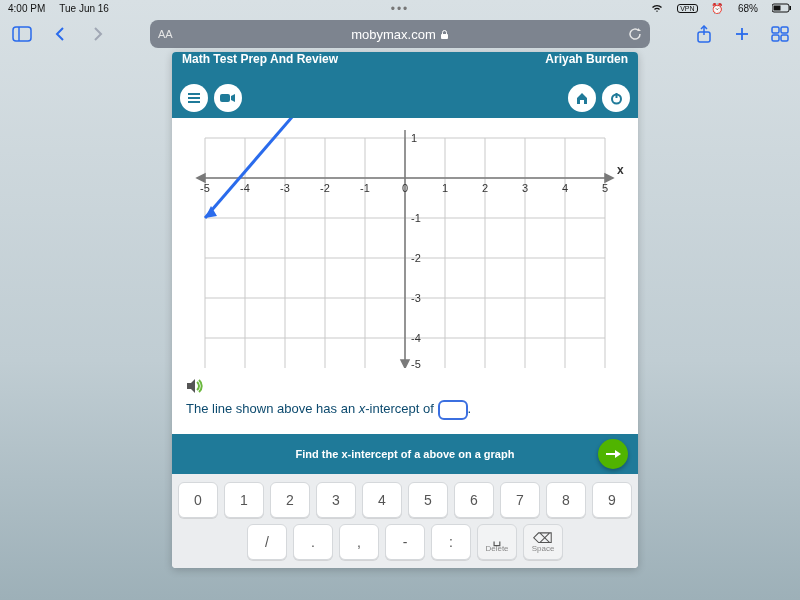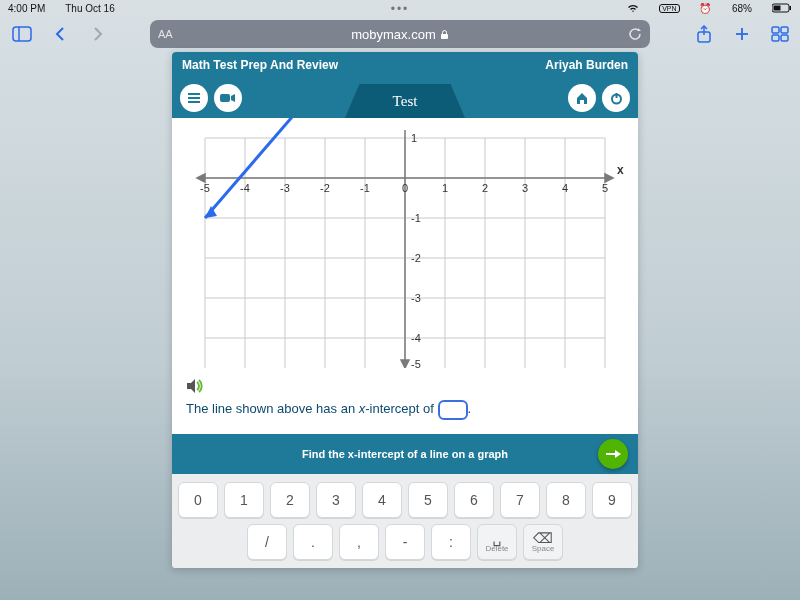--- a/index.html
+++ b/index.html
@@ -1,35 +1,35 @@
 <!DOCTYPE html>
 <html><head>
 <meta charset="utf-8">
 <style>
   * { box-sizing: border-box; margin: 0; padding: 0; }
   html, body { width: 800px; height: 600px; overflow: hidden; font-family: -apple-system, Helvetica, Arial, sans-serif; }
   body { background: linear-gradient(to bottom, #d8e0e4 0%, #c0cdd3 60%, #9db0b8 100%); }
 
   
   .status-bar { height: 16px; display: flex; justify-content: space-between; align-items: center; padding: 0 8px; font-size: 10px; color: #111; }
-  .status-left, .status-right { display: flex; align-items: center; gap: 20px; }
+  .status-left, .status-right { display: flex; align-items: center; gap: 14px; }
   .status-center { position:absolute; left:50%; transform:translateX(-50%); top:2px; font-size:12px; color:#777; letter-spacing:2px; }
 
   
   .safari-bar { height: 36px; display: flex; align-items: center; padding: 0 8px; gap: 10px; position: relative; }
   .sb-btn { width: 28px; height: 28px; display:flex; align-items:center; justify-content:center; color:#2a6bec; }
   .sb-btn.dim { color:#a0a7b4; }
   .addr { position:absolute; left:150px; right:150px; height:28px; background:#7d848f; border-radius:8px; display:flex; align-items:center; justify-content:center; color:#fff; font-size:13px; gap:4px; }
   .addr .aa { position:absolute; left:8px; font-size:11px; color:#e5e5e5; }
   .addr .reload { position:absolute; right:8px; color:#e5e5e5; }
   .sb-right { position:absolute; right:6px; display:flex; gap:10px; }
 
   
   .card { position:absolute; left:172px; top:52px; width:466px; background:#fff; border-radius:4px; box-shadow:0 2px 8px rgba(0,0,0,.2); overflow:hidden; }
-  .hdr-top { background:#1f7a99; color:#fff; height:26px; display:flex; align-items:center; justify-content:space-between; padding:0 10px; font-size:12px; font-weight:600; }
+  .hdr-top { background:#1f7a99; color:#fff; height:26px; display:flex; justify-content:space-between; padding:0 10px; font-size:12px; font-weight:600; }
   .hdr-band { background:#1f7a99; height:40px; display:flex; align-items:center; padding:0 8px; position:relative; }
   .circ { width:28px; height:28px; border-radius:50%; background:#fff; color:#1f7a99; display:flex; align-items:center; justify-content:center; margin-right:6px; }
   .circ.rt { margin-left:6px; margin-right:0; }
   .tab { position:absolute; left:50%; transform:translateX(-50%); top:6px; width:120px; height:34px; background:#0d5c77; color:#fff; display:flex; align-items:center; justify-content:center; font-family:Georgia,serif; font-size:15px; clip-path: polygon(12% 0, 88% 0, 100% 100%, 0 100%); }
   .hdr-band .spacer { flex:1; }
 
   .graph-area { background:#fff; padding:0 10px 4px 10px; }
   .graph { width:100%; height:250px; }
 
   .q-area { padding:6px 14px 14px 14px; font-size:13px; color:#0c4a6e; }
@@ -49,21 +49,21 @@
   .key.stack { flex-direction:column; line-height:1; }
 
   svg { display:block; }
 </style>
 </head>
 <body>
 
 <div class="status-bar">
   <div class="status-left">
     <span>4:00 PM</span>
-    <span>Thu Oct 16</span>
+    <span>Tue Jun 16</span>
   </div>
   <div class="status-center">•••</div>
   <div class="status-right">
     <span>
       <svg width="12" height="10" viewBox="0 0 12 10">
           <path d="M6 9 L7 8 A1.4 1.4 0 0 0 5 8 Z M3 6 A4 4 0 0 1 9 6 L8 7 A2.6 2.6 0 0 0 4 7 Z M1 4 A7 7 0 0 1 11 4 L10 5 A5.5 5.5 0 0 0 2 5 Z" fill="#111"></path>
         </svg>
     </span>
     <span style="border:1px solid #111;border-radius:3px;padding:0 2px;font-size:7px;">VPN</span>
     <span>⏰</span>
@@ -148,23 +148,20 @@
           <line x1="1" y1="6" x2="13" y2="6" stroke="#1f7a99" stroke-width="2"></line>
           <line x1="1" y1="10" x2="13" y2="10" stroke="#1f7a99" stroke-width="2"></line>
         </svg>
     </div>
     <div class="circ">
       <svg width="16" height="10" viewBox="0 0 16 10">
           <rect x="0" y="1" width="10" height="8" rx="2" fill="#1f7a99"></rect>
           <polygon points="11,3 15,1 15,9 11,7" fill="#1f7a99"></polygon>
         </svg>
     </div>
-    <div class="tab">
-        <span>Test</span>
-      </div>
     <div class="spacer"></div>
     <div class="circ rt">
       <svg width="14" height="13" viewBox="0 0 14 13">
           <path d="M2 6 L7 1 L12 6 V12 H9 V8 H5 V12 H2 Z" fill="#1f7a99"></path>
         </svg>
     </div>
     <div class="circ rt">
       <svg width="13" height="13" viewBox="0 0 13 13">
           <circle cx="6.5" cy="7" r="4.5" fill="none" stroke="#1f7a99" stroke-width="2"></circle>
           <line x1="6.5" y1="1" x2="6.5" y2="6" stroke="#1f7a99" stroke-width="2"></line>
@@ -239,21 +236,21 @@
           <path d="M11 4 A5 5 0 0 1 11 12" fill="none" stroke="#6bb83e" stroke-width="2"></path>
           <path d="M13 2 A8 8 0 0 1 13 14" fill="none" stroke="#6bb83e" stroke-width="2"></path>
         </svg>
     </div>
     <div>
       <span>The line shown above has an </span><em>x</em><span>-intercept of </span><span class="blank"></span><span>.</span>
     </div>
   </div>
 
   <div class="instr-bar">
-    <span>Find the x-intercept of a line on a graph</span>
+    <span>Find the x-intercept of a above on a graph</span>
     <div class="go">
       <svg width="16" height="10" viewBox="0 0 16 10">
           <line x1="1" y1="5" x2="13" y2="5" stroke="#fff" stroke-width="2"></line>
           <polygon points="10,1 16,5 10,9" fill="#fff"></polygon>
         </svg>
     </div>
   </div>
 
   <div class="kbd">
     <div class="kbd-row">

